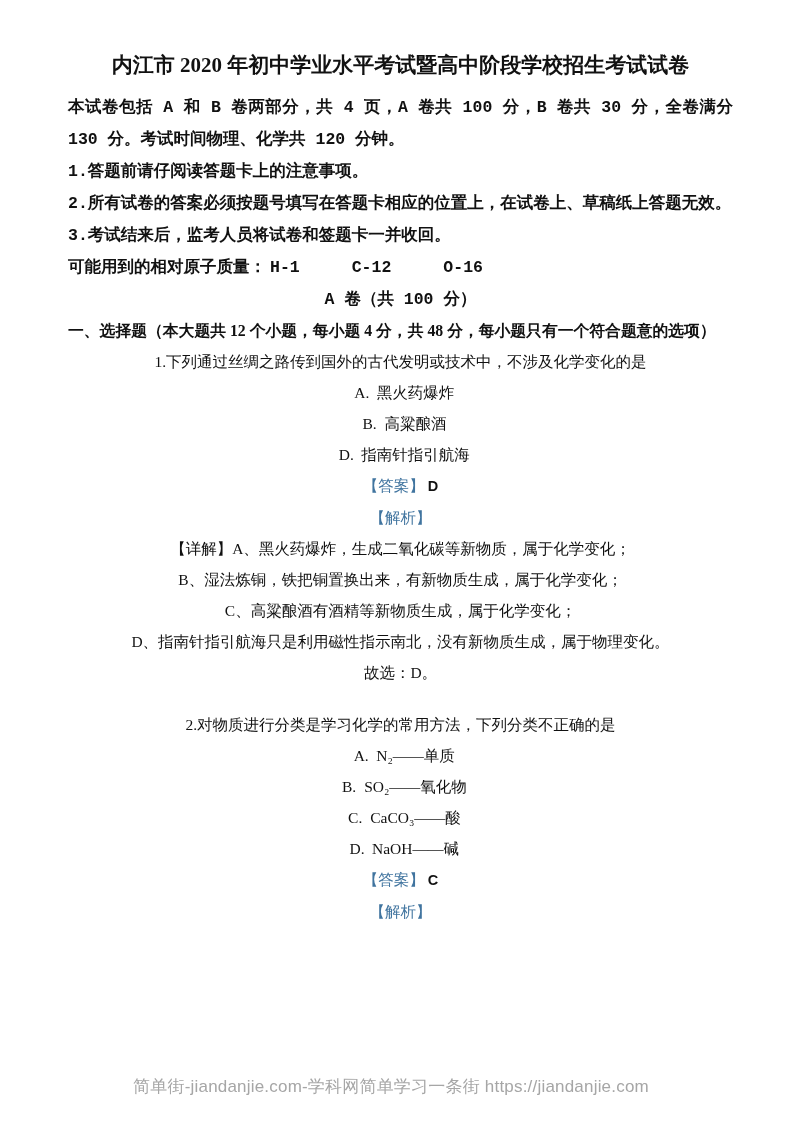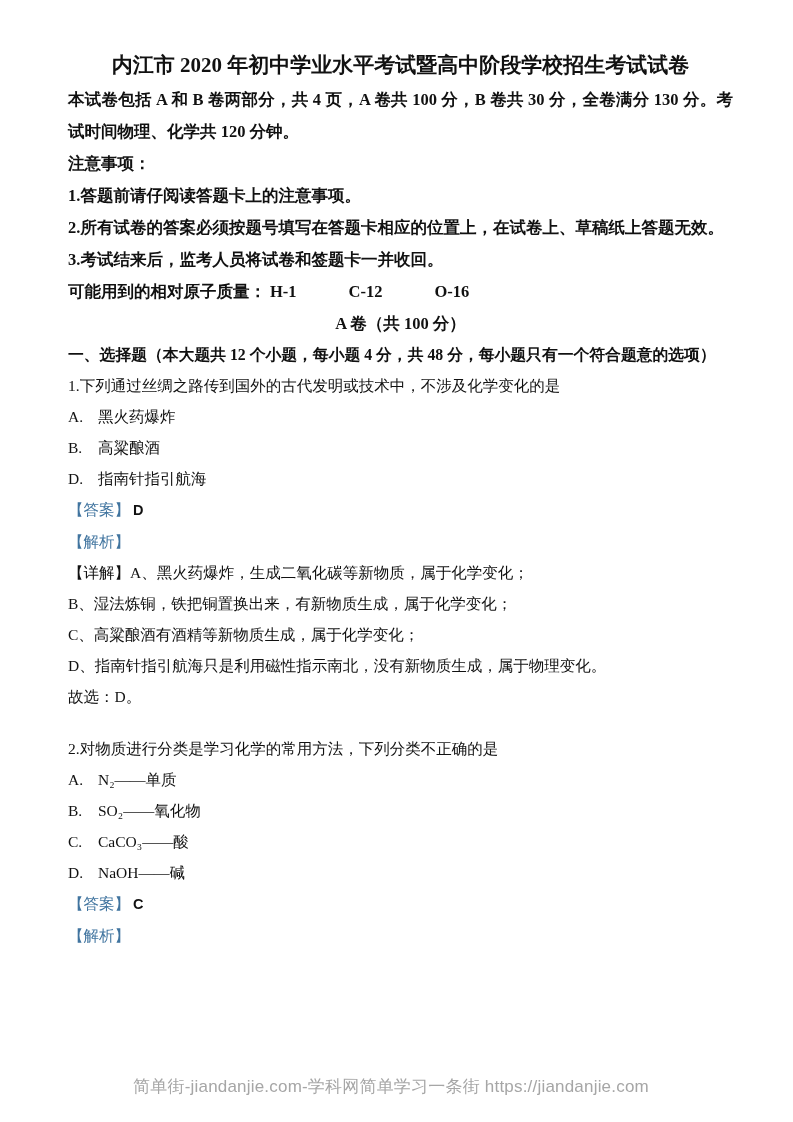--- a/index.html
+++ b/index.html
@@ -26,41 +26,43 @@
     line-height: 34px;
   }
   .doc-subject {
     font-size: 20px;
     font-weight: bold;
     text-align: center;
     line-height: 30px;
     margin-top: 16px;
   }
   .bold-block {
-    margin-top: 2px;
+    margin-top: 10px;
     font-size: 16.5px;
     font-weight: bold;
     line-height: 32px;
+    font-family: Liberation Mono, monospace;
   }
   .intro-par {
     text-align: justify;
   }
   .center-line {
     text-align: center;
   }
   .part-heading {
     font-size: 15.8px;
     font-weight: bold;
     line-height: 30px;
     margin-top: 0px;
     white-space: nowrap;
   }
   .qarea {
     font-size: 15.5px;
     line-height: 31px;
+    text-align: center;
   }
   .qblock2 {
     margin-top: 21px;
   }
   .line { line-height: 31px; }
   .opt-label {
     display: inline-block;
     min-width: 30px;
   }
   .tag {
@@ -89,21 +91,20 @@
 </head>
 <body>
 
 <div class="page">
   <div class="content">
 
     <div class="doc-title">内江市 2020 年初中学业水平考试暨高中阶段学校招生考试试卷</div>
 
     <div class="bold-block">
       <div class="intro-par">本试卷包括 A 和 B 卷两部分，共 4 页，A 卷共 100 分，B 卷共 30 分，全卷满分 130 分。考试时间物理、化学共 120 分钟。</div>
-      <div>注意事项：</div>
       <div>1.答题前请仔阅读答题卡上的注意事项。</div>
       <div>2.所有试卷的答案必须按题号填写在答题卡相应的位置上，在试卷上、草稿纸上答题无效。</div>
       <div>3.考试结来后，监考人员将试卷和签题卡一并收回。</div>
       <div>
         <span>可能用到的相对原子质量：</span><span class="mass-val">H-1</span><span class="mass-gap">C-12</span><span class="mass-gap">O-16</span>
       </div>
       <div class="center-line">A 卷（共 100 分）</div>
     </div>
 
     <div class="part-heading">一、选择题（本大题共 12 个小题，每小题 4 分，共 48 分，每小题只有一个符合题意的选项）</div>

